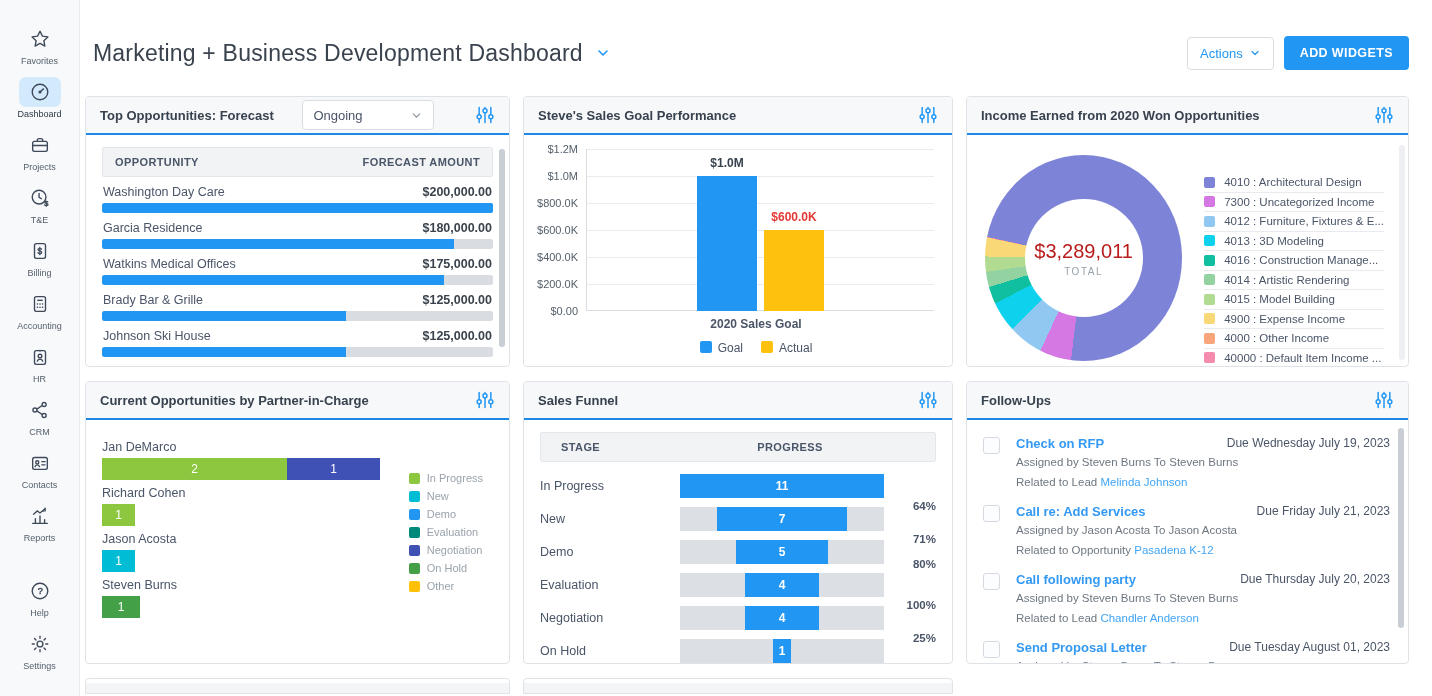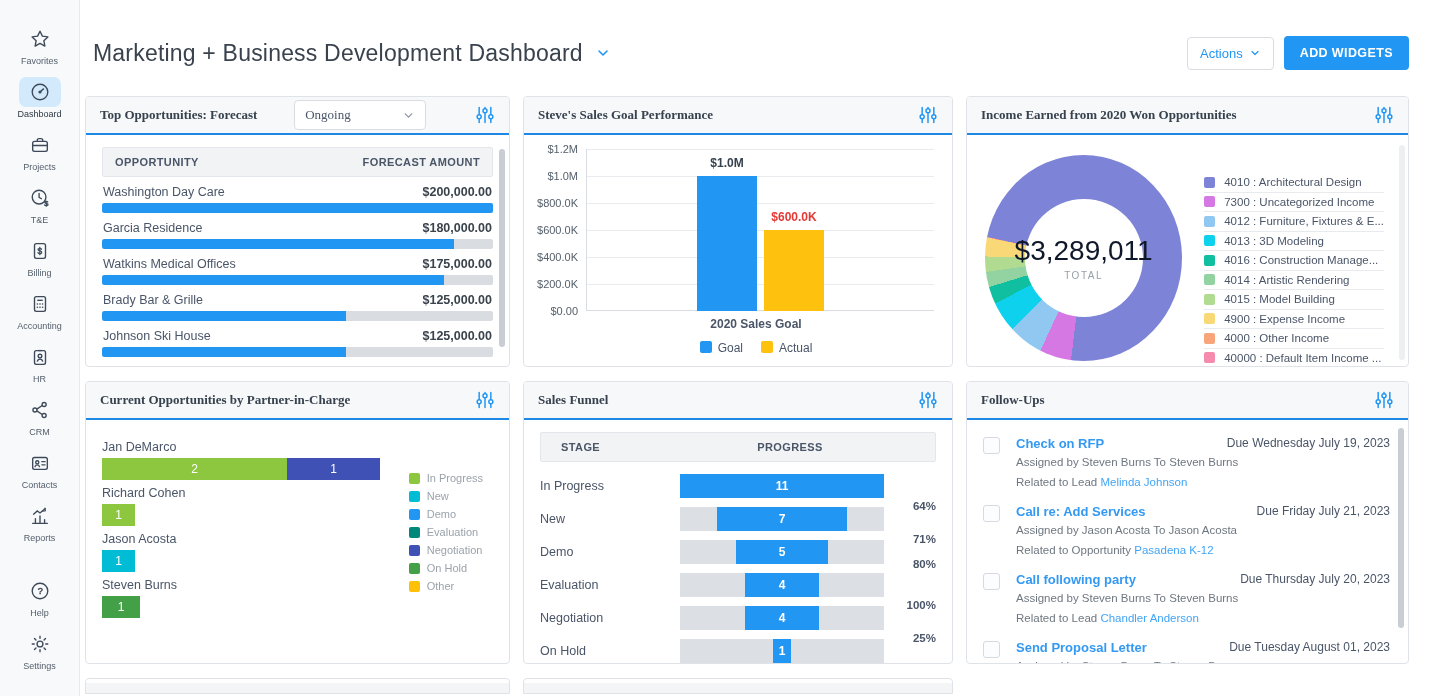--- a/index.html
+++ b/index.html
@@ -32,21 +32,21 @@
     padding:10px 16px; font-size:12.5px; font-weight:bold; letter-spacing:.4px;
     cursor:pointer; font-family:inherit; }
 
   
   .grid { display:grid; grid-template-columns:425px 430px 443px;
     column-gap:13px; row-gap:14px; }
   .card { background:#fff; border:1px solid #DFE3E8; border-radius:4px;
     overflow:hidden; position:relative; }
   .card.h1 { height:271px; } .card.h2 { height:283px; }
   .card-hd { height:38px; background:#F7F8FA; border-bottom:2px solid #1E88E5;
-    display:flex; align-items:center; padding:0 14px;font-family:Liberation Serif, serif; }
+    display:flex; align-items:center; padding:0 14px; }
   .card-title { font-size:13px; font-weight:bold; color:#37424E; }
   .filter-btn { margin-left:auto; line-height:0; cursor:pointer; }
   .card-bd { position:relative; }
 
   
   .wselect { display:flex; align-items:center; justify-content:space-between;
     width:132px; height:30px; border:1px solid #D9DDE2; border-radius:4px;
     background:#fff; padding:0 10px; font-size:13px; color:#4A5568;
     margin-left:auto; margin-right:12px; cursor:pointer; }
 
@@ -86,21 +86,21 @@
     font-size:12px; color:#4A5568; align-items:center; }
   .sw { display:inline-block; width:12px; height:12px; border-radius:2px;
     margin-right:6px; vertical-align:-1px; }
 
   
   .income-bd { display:flex; padding:18px 14px 0 18px; }
   .donut { width:206px; height:206px; border-radius:50%; position:relative; margin-top:2px; }
   .donut-hole { position:absolute; left:50%; top:50%; transform:translate(-50%,-50%);
     width:118px; height:118px; background:#fff; border-radius:50%; display:flex;
     flex-direction:column; align-items:center; justify-content:center; }
-  .donut-total { font-size:28px; color:#0f172a; }
+  .donut-total { font-size:20px; color:#b91c1c; }
   .donut-total-label { font-size:10px; color:#97A0A8; letter-spacing:1.5px; margin-top:3px; }
   .pie-legend { flex:1; margin:20px 10px 0 22px; }
   .pl-row { display:flex; align-items:center; gap:9px; height:19.5px;
     border-bottom:1px solid #E8EAED; font-size:11.5px; color:#4A5568; white-space:nowrap; }
   .pl-row .sw2 { width:11px; height:11px; border-radius:2px; flex:none; }
 
   
   .partners { padding:14px 16px 0; position:relative; }
   .p-name { font-size:12.5px; color:#4A5568; margin:6px 0 4px; }
   .p-bar { display:flex; height:22px; }

